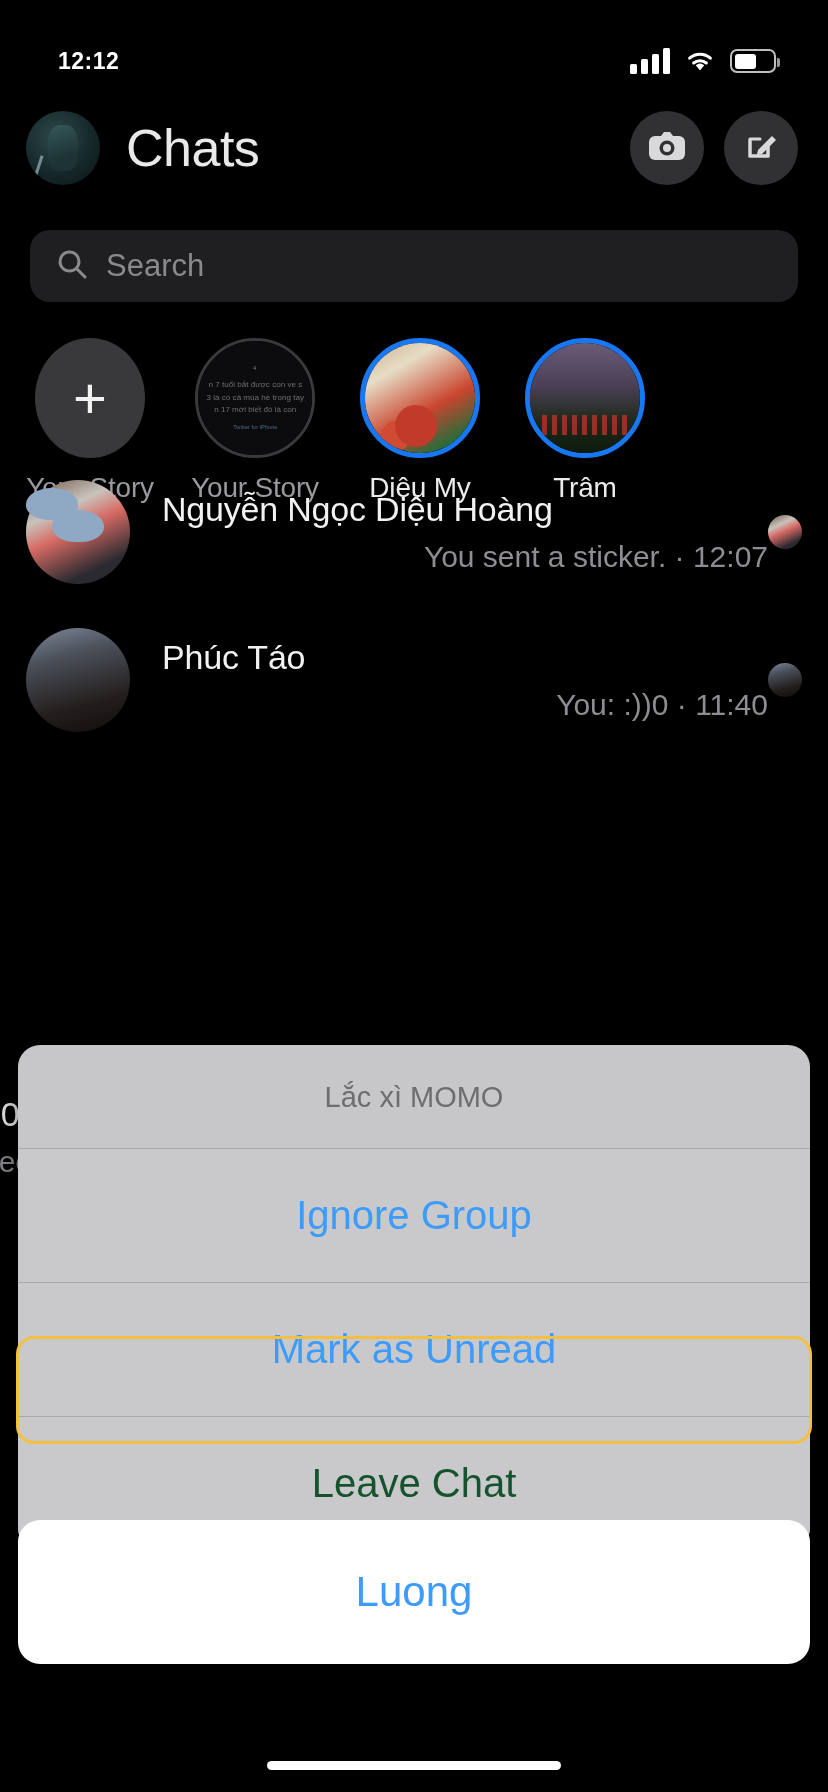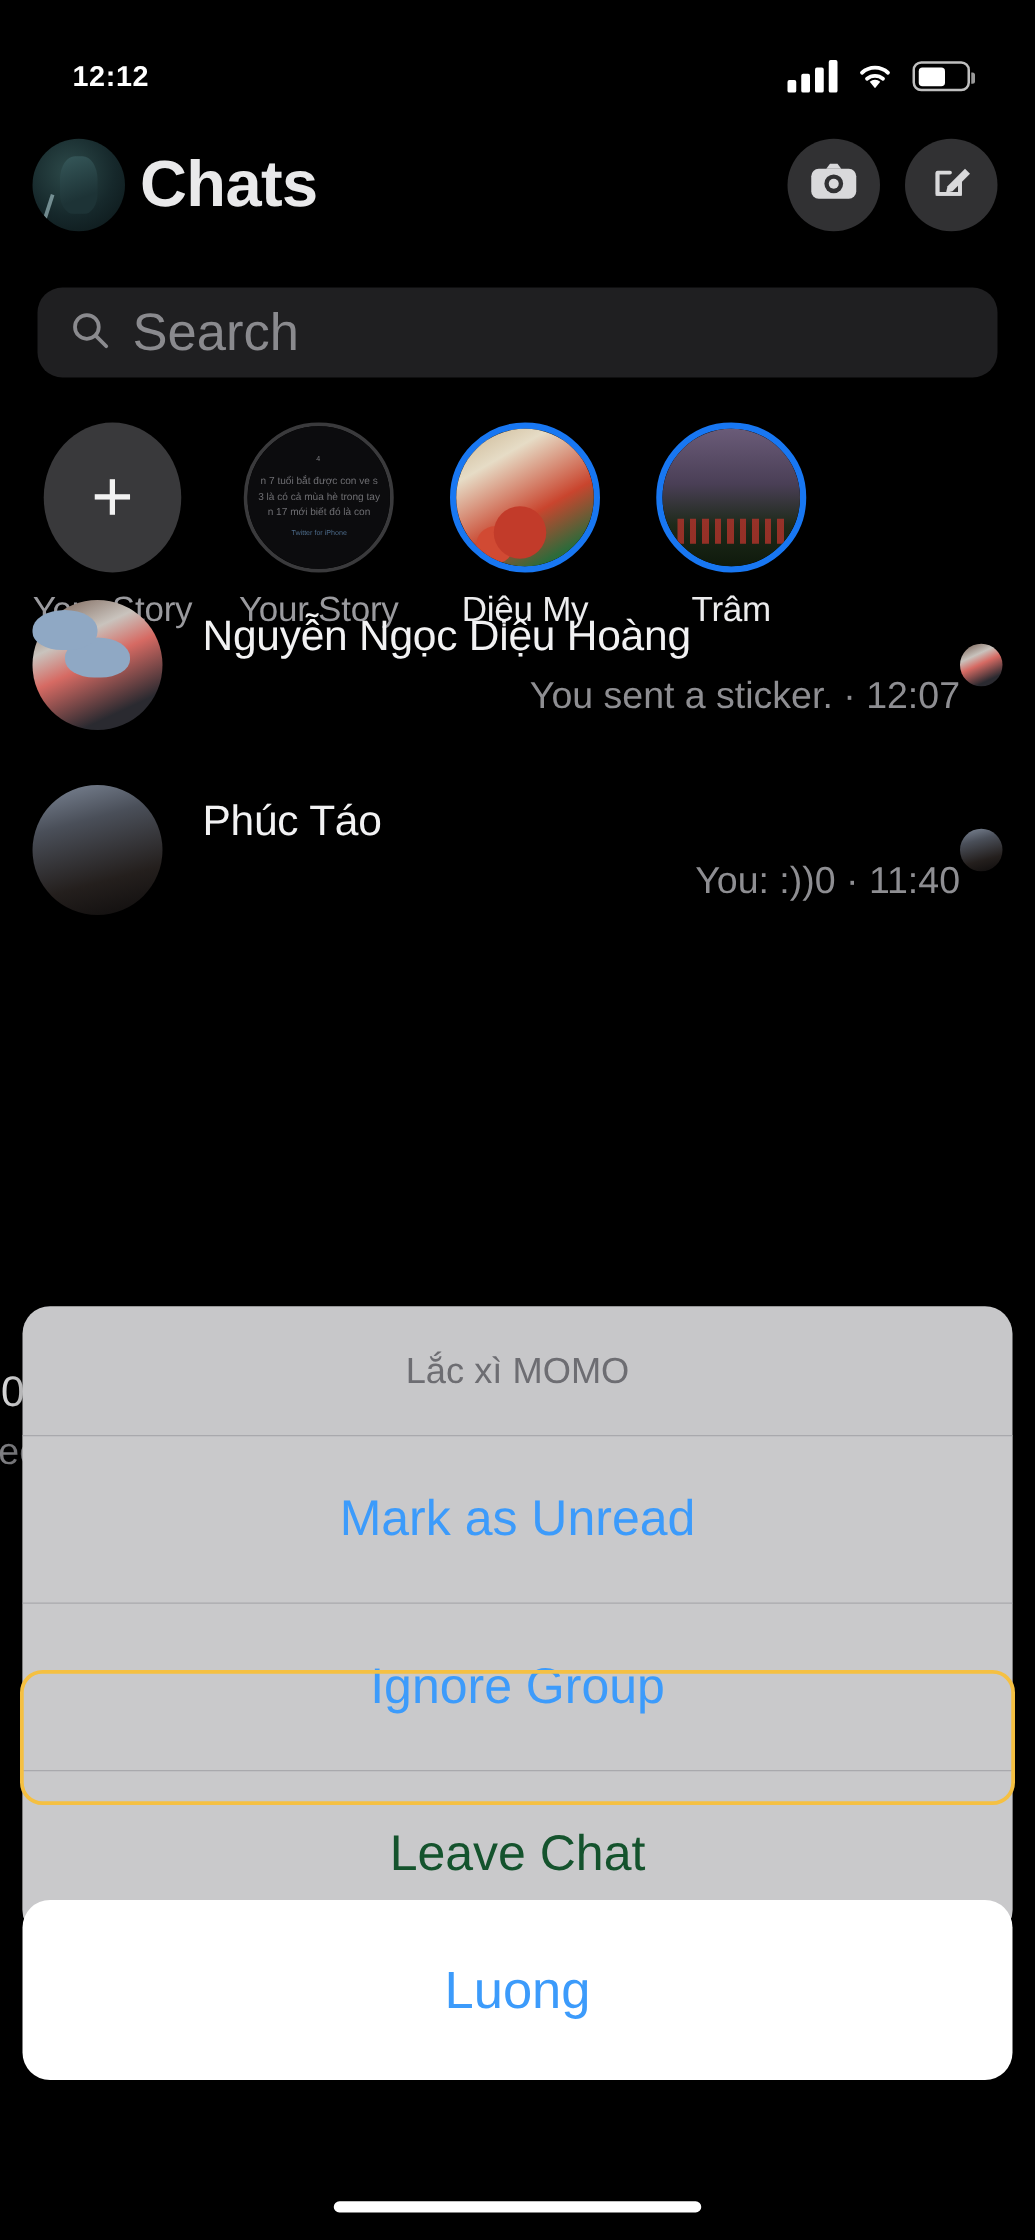--- a/index.html
+++ b/index.html
@@ -42,33 +42,33 @@
   }
   .avatar-me::before {
     content: ""; position: absolute; left: 22px; top: 14px; width: 30px; height: 46px;
     background: linear-gradient(160deg, #36585a 0%, #1d3336 70%);
     border-radius: 40% 40% 35% 35%;
   }
   .avatar-me::after {
     content: ""; position: absolute; left: 10px; top: 44px; width: 3px; height: 30px;
     background: rgba(190,220,225,.55); transform: rotate(18deg);
   }
-  .nav-title { color: #e9e9ea; font-size: 52px; font-weight: 700; margin-left: 12px; letter-spacing: -.5px; }
+  .nav-title { color: #e9e9ea; font-size: 52px; font-weight: 400; margin-left: 26px; letter-spacing: -.5px; }
   .nav-actions { margin-left: auto; display: flex; gap: 20px; }
   .nav-btn {
     width: 74px; height: 74px; border-radius: 50%; background: #313133;
     display: flex; align-items: center; justify-content: center;
   }
 
   
   .searchbar {
     position: absolute; top: 230px; left: 30px; width: 768px; height: 72px;
     background: #1f1f21; border-radius: 20px; display: flex; align-items: center; padding: 0 26px;
   }
-  .search-ph { color: #8a8a8e; font-size: 42px; margin-left: 18px; }
+  .search-ph { color: #8a8a8e; font-size: 31px; margin-left: 18px; }
 
   
   .stories { position: absolute; top: 338px; left: 0; width: 828px; display: flex; padding-left: 20px; gap: 25px; }
   .story { width: 140px; display: flex; flex-direction: column; align-items: center; }
   .story-ring {
     width: 120px; height: 120px; border-radius: 50%;
     display: flex; align-items: center; justify-content: center; position: relative;
   }
   .ring-blue { border: 5px solid #1877f2; }
   .ring-none { border: 5px solid transparent; }
@@ -334,22 +334,22 @@
       <div class="row-right">
         <div class="mini-av av3"></div>
       </div>
     </div>
   </div>
 
   <div class="peek-av av4"></div>
 
   <div class="sheet">
     <div class="sheet-title">Lắc xì MOMO</div>
+    <div class="sheet-item sheet-blue">Ignore Group</div>
     <div class="sheet-item sheet-blue">Mark as Unread</div>
-    <div class="sheet-item sheet-blue">Ignore Group</div>
     <div class="sheet-item sheet-red">Leave Chat</div>
   </div>
   <div class="hl-box" style="left:16px; top:1336px; width:796px; height:108px;"></div>
 
   <div class="cancel-btn">Luong</div>
 
   <div class="home-ind"></div>
 </div>
 
 </body></html>

